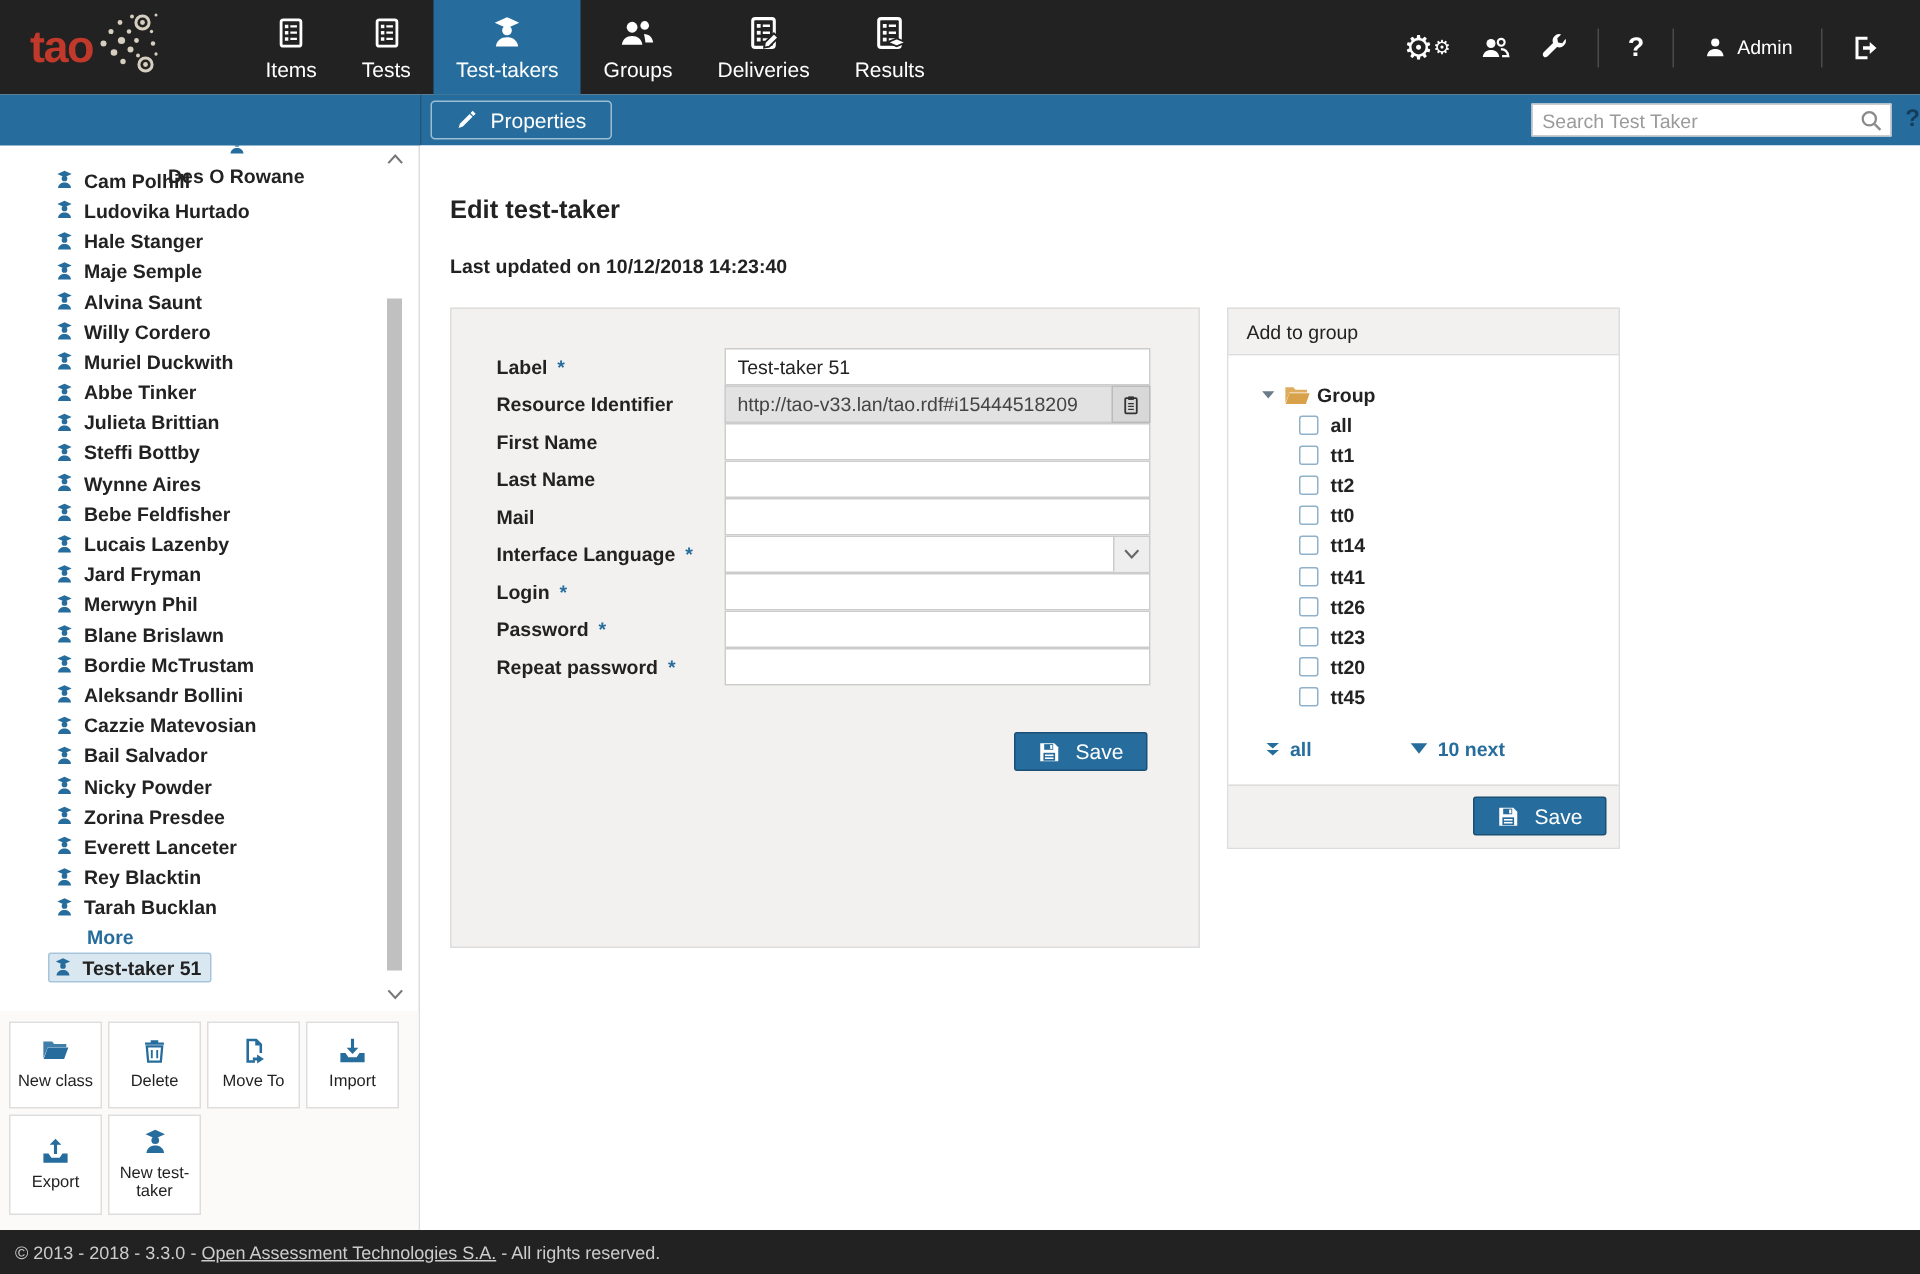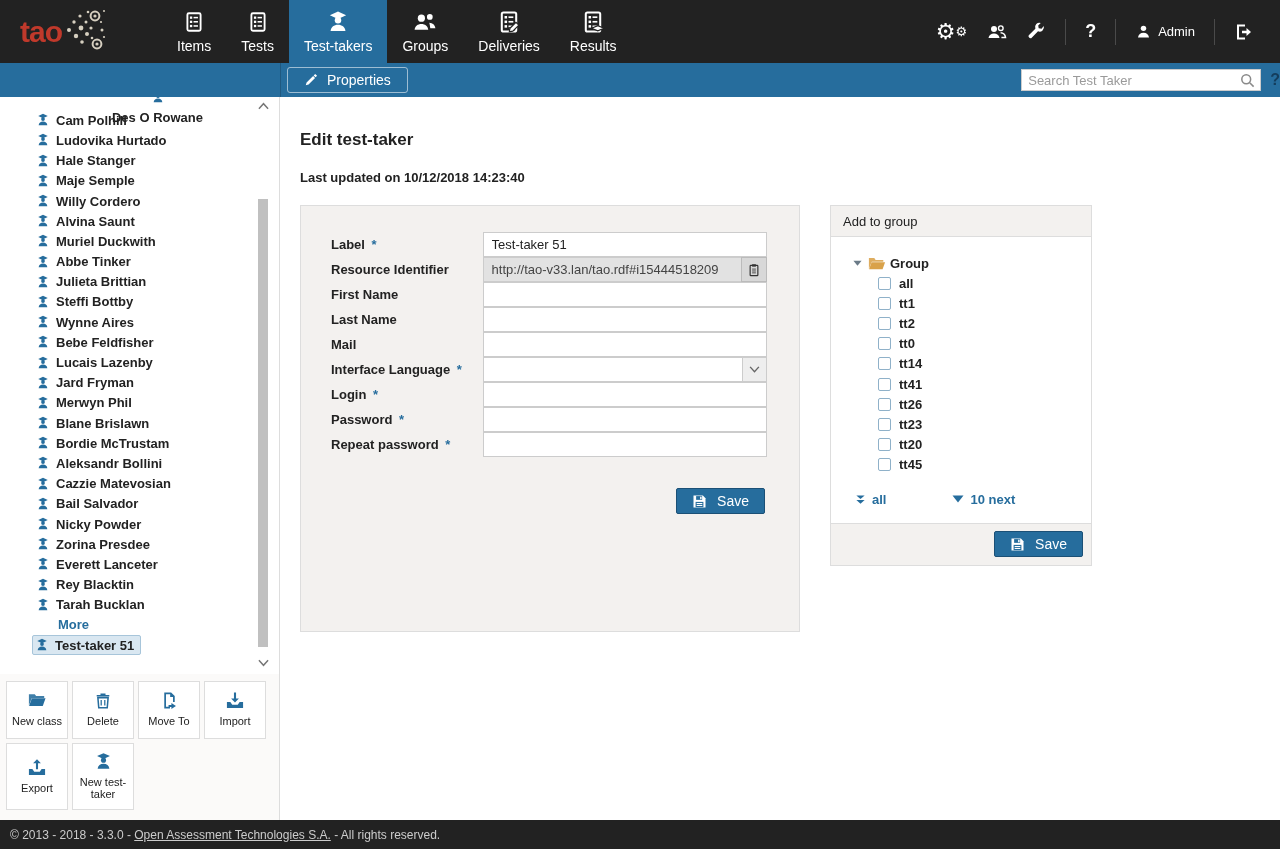--- a/index.html
+++ b/index.html
@@ -68,21 +68,21 @@
   .frow .req{ color:var(--accent); margin-left:3px; }
   .fctrl{ width:287px; height:25px; display:flex; }
   .fctrl input{ width:100%; height:25px; border:1px solid #ccc; font-size:13px; padding:0 8px; color:#222; outline:none; background:#fff; font-family:inherit; }
   .fctrl.readonly input{ background:#e2e2e2; color:#444; border-right:0; }
   .copy-btn{ width:26px; height:25px; background:#d8d8d8; border:1px solid #bbb; display:flex; align-items:center; justify-content:center; color:#333; cursor:pointer; flex:none; }
   .fctrl.select .sel{ width:100%; height:25px; background:#fff; border:1px solid #ccc; display:flex; align-items:center; justify-content:flex-end; cursor:pointer; }
   .fctrl.select .chevbox{ width:24px; height:23px; background:#eee; border-left:1px solid #ccc; display:flex; align-items:center; justify-content:center; color:#666; }
   .form-save-row{ display:flex; justify-content:flex-end; margin-top:31px; padding-right:2px; }
   .btn-save{ background:var(--accent); border:1px solid #1b5076; color:#fff; font-size:14px; display:flex; align-items:center; gap:10px; padding:4px 15px; border-radius:2px; cursor:pointer; height:26px; }
 
-  .group-panel{ position:absolute; left:550px; top:108px; width:262px; background:var(--panel); border:1px solid var(--border); }
+  .group-panel{ position:absolute; left:538px; top:108px; width:262px; background:var(--panel); border:1px solid var(--border); }
   .group-head{ height:31px; display:flex; align-items:center; padding-left:12px; font-size:13px; color:#222; border-bottom:1px solid var(--border); }
   .group-body{ background:#fff; padding:16px 10px 14px 22px; }
   .gp-root{ display:flex; align-items:center; gap:4px; font-size:13px; font-weight:bold; color:#222; height:20px; cursor:pointer; }
   .gp-root .caret{ color:#6b7b88; display:flex; margin-right:2px; }
   .gp-root .folder{ color:#d9a24a; display:flex; }
   .gp-opt{ display:flex; align-items:center; gap:8px; height:20.2px; margin-left:25px; font-size:13px; font-weight:bold; color:#222; cursor:pointer; }
   .cbox{ width:13px; height:13px; background:#fff; border:1px solid #8fb1c9; border-radius:2px; flex:none; }
   .gp-pager{ display:flex; align-items:center; margin:17px 0 2px 2px; }
   .gp-link{ display:flex; align-items:center; gap:6px; color:var(--accent); font-size:13px; font-weight:bold; cursor:pointer; }
   .gp-link.next{ margin-left:66px; }
@@ -316,31 +316,31 @@
             <span>Maje Semple</span>
           </div>
           <div class="tree-row">
             <span class="gicon">
               <svg width="14" height="14" viewBox="0 0 20 20">
                 <path d="M10 1.2 3.2 4.3 10 7.4l6.8-3.1z" fill="currentColor"></path>
                 <circle cx="10" cy="8.6" r="2.7" fill="currentColor"></circle>
                 <path d="M3.8 17.5c.4-3.4 2.9-5.2 6.2-5.2s5.8 1.8 6.2 5.2z" fill="currentColor"></path>
               </svg>
             </span>
+            <span>Alvina Saunt</span>
+          </div>
+          <div class="tree-row">
+            <span class="gicon">
+              <svg width="14" height="14" viewBox="0 0 20 20">
+                <path d="M10 1.2 3.2 4.3 10 7.4l6.8-3.1z" fill="currentColor"></path>
+                <circle cx="10" cy="8.6" r="2.7" fill="currentColor"></circle>
+                <path d="M3.8 17.5c.4-3.4 2.9-5.2 6.2-5.2s5.8 1.8 6.2 5.2z" fill="currentColor"></path>
+              </svg>
+            </span>
             <span>Willy Cordero</span>
-          </div>
-          <div class="tree-row">
-            <span class="gicon">
-              <svg width="14" height="14" viewBox="0 0 20 20">
-                <path d="M10 1.2 3.2 4.3 10 7.4l6.8-3.1z" fill="currentColor"></path>
-                <circle cx="10" cy="8.6" r="2.7" fill="currentColor"></circle>
-                <path d="M3.8 17.5c.4-3.4 2.9-5.2 6.2-5.2s5.8 1.8 6.2 5.2z" fill="currentColor"></path>
-              </svg>
-            </span>
-            <span>Alvina Saunt</span>
           </div>
           <div class="tree-row">
             <span class="gicon">
               <svg width="14" height="14" viewBox="0 0 20 20">
                 <path d="M10 1.2 3.2 4.3 10 7.4l6.8-3.1z" fill="currentColor"></path>
                 <circle cx="10" cy="8.6" r="2.7" fill="currentColor"></circle>
                 <path d="M3.8 17.5c.4-3.4 2.9-5.2 6.2-5.2s5.8 1.8 6.2 5.2z" fill="currentColor"></path>
               </svg>
             </span>
             <span>Muriel Duckwith</span>

